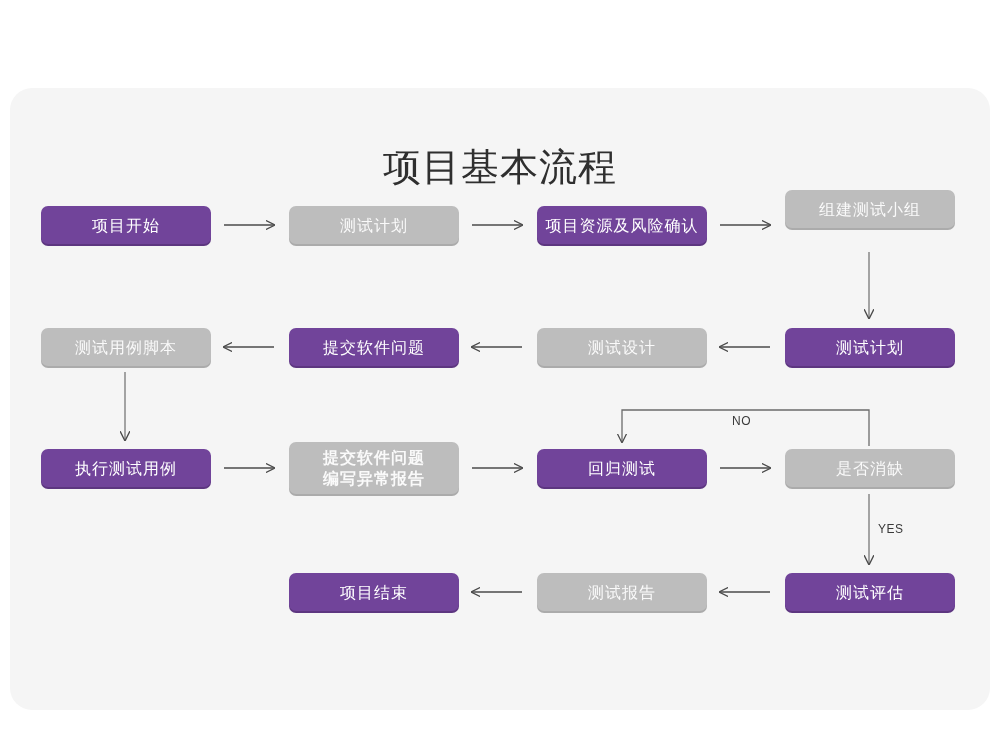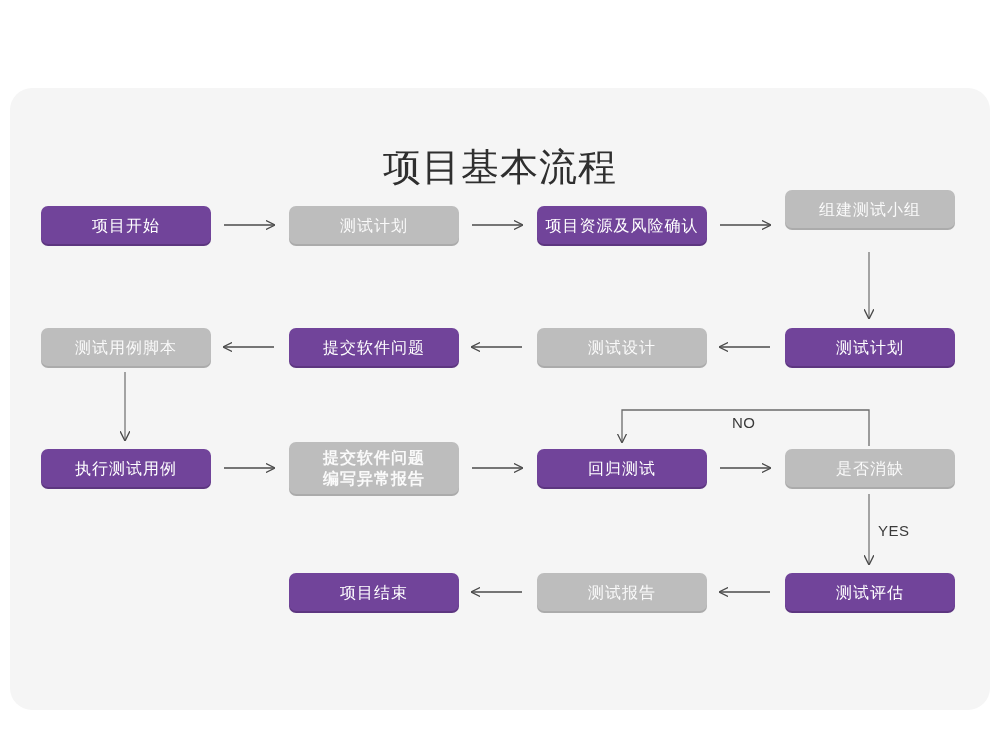--- a/index.html
+++ b/index.html
@@ -73,21 +73,21 @@
   
   .svg-layer {
     position: absolute;
     left: 0; top: 0;
     width: 1000px;
     height: 750px;
     pointer-events: none;
   }
   .edge-label {
     position: absolute;
-    font-size: 15px;
+    font-size: 12px;
     color: #3a3a3a;
     letter-spacing: 0.5px;
     user-select: none;
   }
 </style>
 </head>
 <body>
 
 <div id="root">
 

